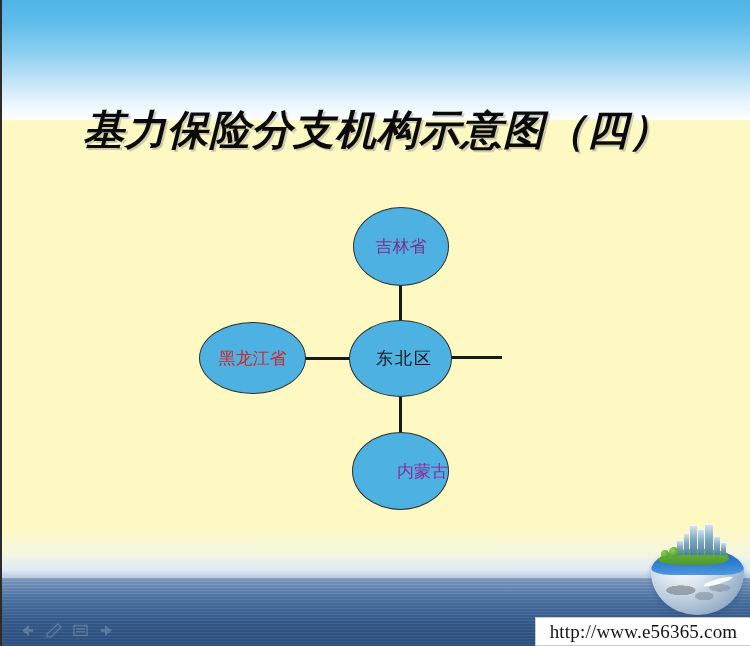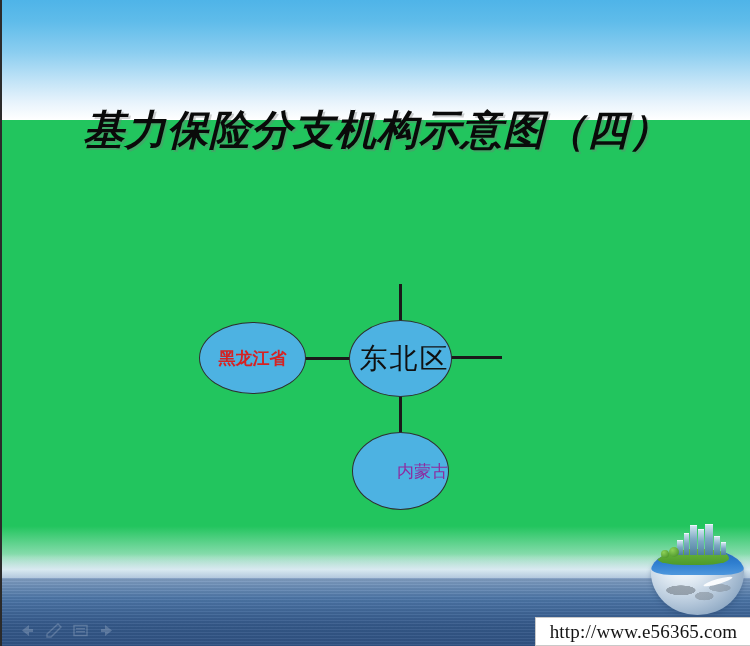--- a/index.html
+++ b/index.html
@@ -7,21 +7,21 @@
   html, body {
     width:750px; height:646px;
     overflow:hidden;
     font-family:"Liberation Sans", sans-serif;
     background:#ffffff;
   }
 
   #slide {
     position:relative;
     width:750px; height:646px;
-    background:#22c55e;
+    background:#fef9c3;
     overflow:hidden;
     border-left:2px solid #2b2b2b;
   }
 
   
   .bg-top {
     position:absolute; left:0; top:0; width:750px; height:120px;
     background:linear-gradient(to bottom,
        #4fb4e8 0%, #5fbcea 18%, #8ccef0 44%, #c3e4f7 68%, #e9f4fc 86%, #ffffff 100%);
   }
@@ -90,21 +90,21 @@
     line-height:1;
   }
 
   .node-top    { left:351px; top:207px;  width:96px;  height:79px; }
   .node-left   { left:197px; top:322px;  width:107px; height:72px; }
   .node-center { left:347px; top:320px;  width:103px; height:77px; }
   .node-right  { left:496px; top:320px;  width:96px;  height:76px; }
   .node-bottom { left:350px; top:432px;  width:97px;  height:78px;justify-content:flex-end; }
 
   .lbl-branch { font-size:17px; }
-  .lbl-center { font-size:28px; letter-spacing:2px;margin-left:8px; }
+  .lbl-center { font-size:17px; letter-spacing:2px;margin-left:8px; }
 
   
   .globe { position:absolute; left:645px; top:521px; width:101px; height:99px; }
   .globe-body {
     position:absolute; left:4px; top:28px; width:93px; height:66px;
     border-radius:48% 48% 54% 54% / 36% 36% 70% 70%;
     background:
       radial-gradient(ellipse at 35% 24%, #ffffff 0%, #dfe9f2 26%, #b9cbdd 52%, #8fa9c4 78%, #6e8dab 100%);
     overflow:hidden;
     box-shadow:0 3px 5px rgba(40,70,110,.35);
@@ -175,23 +175,26 @@
 
   <div class="title">基力保险分支机构示意图（四）</div>
 
   <div class="diagram">
 
     <div class="edge v" style="left:397px; top:284px; height:40px;"></div>
     <div class="edge v" style="left:397px; top:394px; height:42px;"></div>
     <div class="edge h" style="left:300px; top:357px; width:54px;"></div>
     <div class="edge h" style="left:444px; top:356px; width:56px;"></div>
 
+    <div class="node node-top">
+      <span class="lbl-branch" style="color:#7b2f8e;">吉林省</span>
+    </div>
 
     <div class="node node-left">
-      <span class="lbl-branch" style="color:#d62222;font-weight:bold;">黑龙江省</span>
+      <span class="lbl-branch" style="color:#d62222;">黑龙江省</span>
     </div>
 
     <div class="node node-center">
       <span class="lbl-center" style="color:#101010;">东北区</span>
     </div>
 
 
     <div class="node node-bottom">
       <span class="lbl-branch" style="color:#8e2aa0;">内蒙古</span>
     </div>

